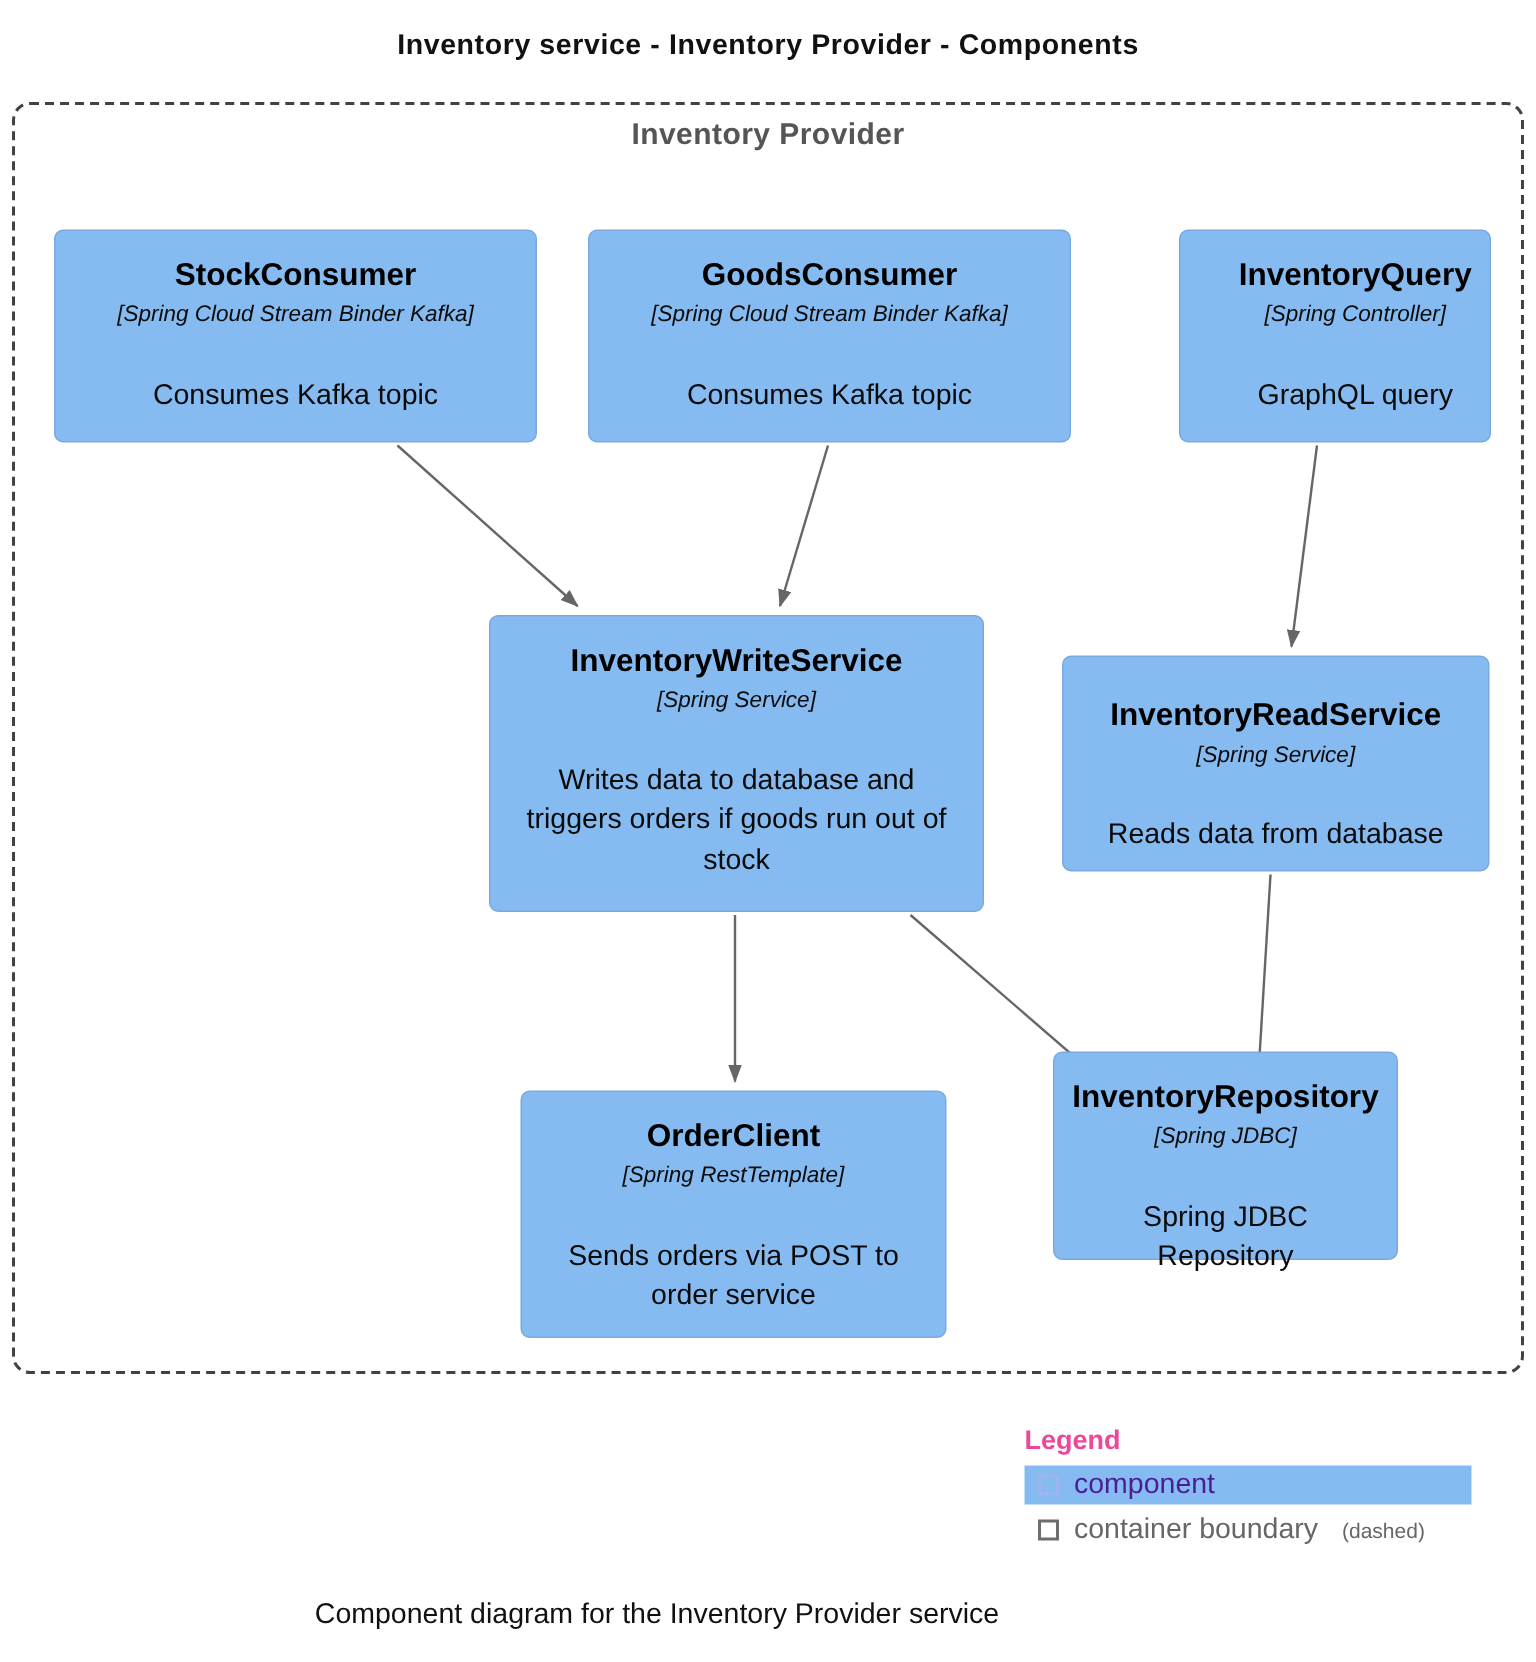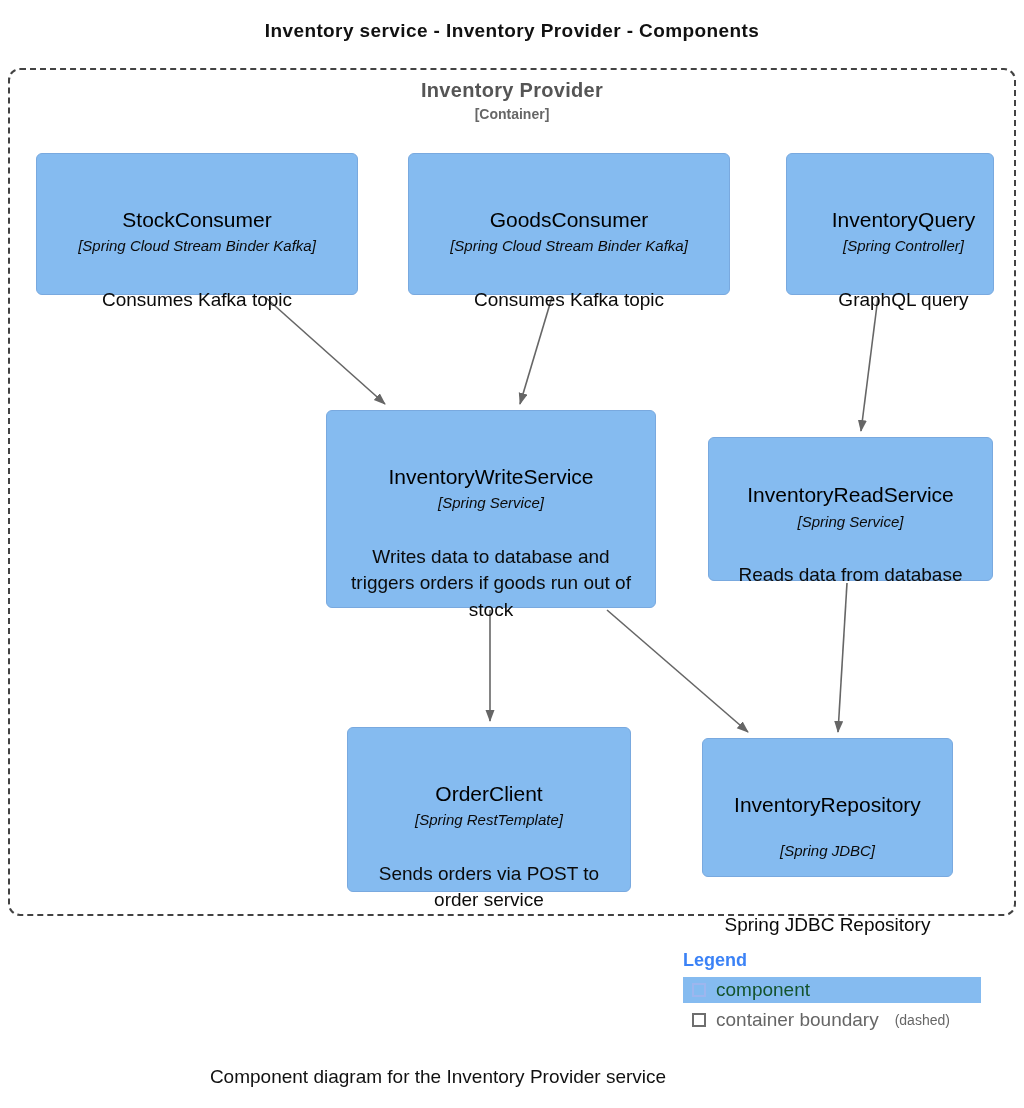--- a/index.html
+++ b/index.html
@@ -34,58 +34,57 @@
   .boundary-type{font-size:14px;font-weight:bold;color:#666;margin-top:4px;}
   .component{
     position:absolute;
     background:var(--component-fill);
     border:1px solid var(--component-border);
     border-radius:6px;
     text-align:center;
     display:flex;flex-direction:column;align-items:center;
     padding:16px 12px 0 12px;
   }
-  .c-name{font-size:21px;font-weight:normal;line-height:1.35;color:#000;margin-top:36px;}
+  .c-name{font-size:21px;font-weight:bold;line-height:1.35;color:#000;}
   .c-tech{font-size:15px;font-style:italic;line-height:1.35;color:#0a0a0a;margin-top:2px;}
   .c-desc{font-size:19px;line-height:1.4;color:#0a0a0a;margin-top:30px;}
   #comp-stock{left:36px;top:153px;width:322px;height:142px;}
-  #comp-goods{left:408px;top:153px;width:322px;height:142px;}
+  #comp-goods{left:392px;top:153px;width:322px;height:142px;}
   #comp-query{left:786px;top:153px;width:208px;height:142px;padding-left:39px;}
   #comp-write{left:326px;top:410px;width:330px;height:198px;}
   #comp-read{left:708px;top:437px;width:285px;height:144px;justify-content:center;}
   #comp-order{left:347px;top:727px;width:284px;height:165px;}
-  #comp-repo{left:702px;top:738px;width:251px;height:139px;gap:20px;}
+  #comp-repo{left:702px;top:701px;width:230px;height:139px;}
   svg.arrows{position:absolute;left:0;top:0;width:1024px;height:1108px;pointer-events:none;}
   svg.arrows line{stroke:var(--arrow);stroke-width:1.6;}
   .legend{position:absolute;left:683px;top:950px;width:298px;}
-  .legend-title{font-size:18px;font-weight:bold;color:#3b82f6;margin-bottom:6px;}
+  .legend-title{font-size:18px;font-weight:bold;color:#ec4899;margin-bottom:6px;}
   .legend-row{display:flex;align-items:center;height:26px;}
   .legend-row.comp-row{background:var(--component-fill);}
   .legend-row.boundary-row{margin-top:4px;}
   .legend-icon{width:14px;height:14px;margin:0 10px 0 9px;flex:0 0 auto;background:transparent;}
   .legend-icon.comp-icon{border:2px solid #9db6ee;}
   .legend-icon.boundary-icon{border:2px solid #6e6e6e;}
-  .legend-label-comp{font-size:19px;color:#14532d;}
+  .legend-label-comp{font-size:19px;color:#4c1d95;}
   .legend-label-boundary{font-size:19px;color:#666;}
   .legend-note{font-size:14px;color:#666;margin-left:16px;}
   .caption{
     position:absolute;left:0;top:1066px;width:876px;text-align:center;
     font-size:19px;color:#111;
   }
 </style>
 </head>
 <body>
 
 <div class="diagram-title">Inventory service - Inventory Provider - Components</div>
 
 <div class="boundary"></div>
 
 <div class="boundary-label">
   <div class="boundary-name">Inventory Provider</div>
-  <div class="boundary-type">[Container]</div>
 </div>
 
 <svg class="arrows" viewBox="0 0 1024 1108" xmlns="http://www.w3.org/2000/svg">
   <defs>
     <marker id="ah" markerUnits="userSpaceOnUse" markerWidth="13" markerHeight="10" refX="11" refY="4.5" orient="auto">
       <path d="M0,0 L12,4.5 L0,9 z" fill="#666666"></path>
     </marker>
   </defs>
   <line x1="265" y1="297" x2="385" y2="404" marker-end="url(#ah)"></line>
   <line x1="552" y1="297" x2="520" y2="404" marker-end="url(#ah)"></line>

